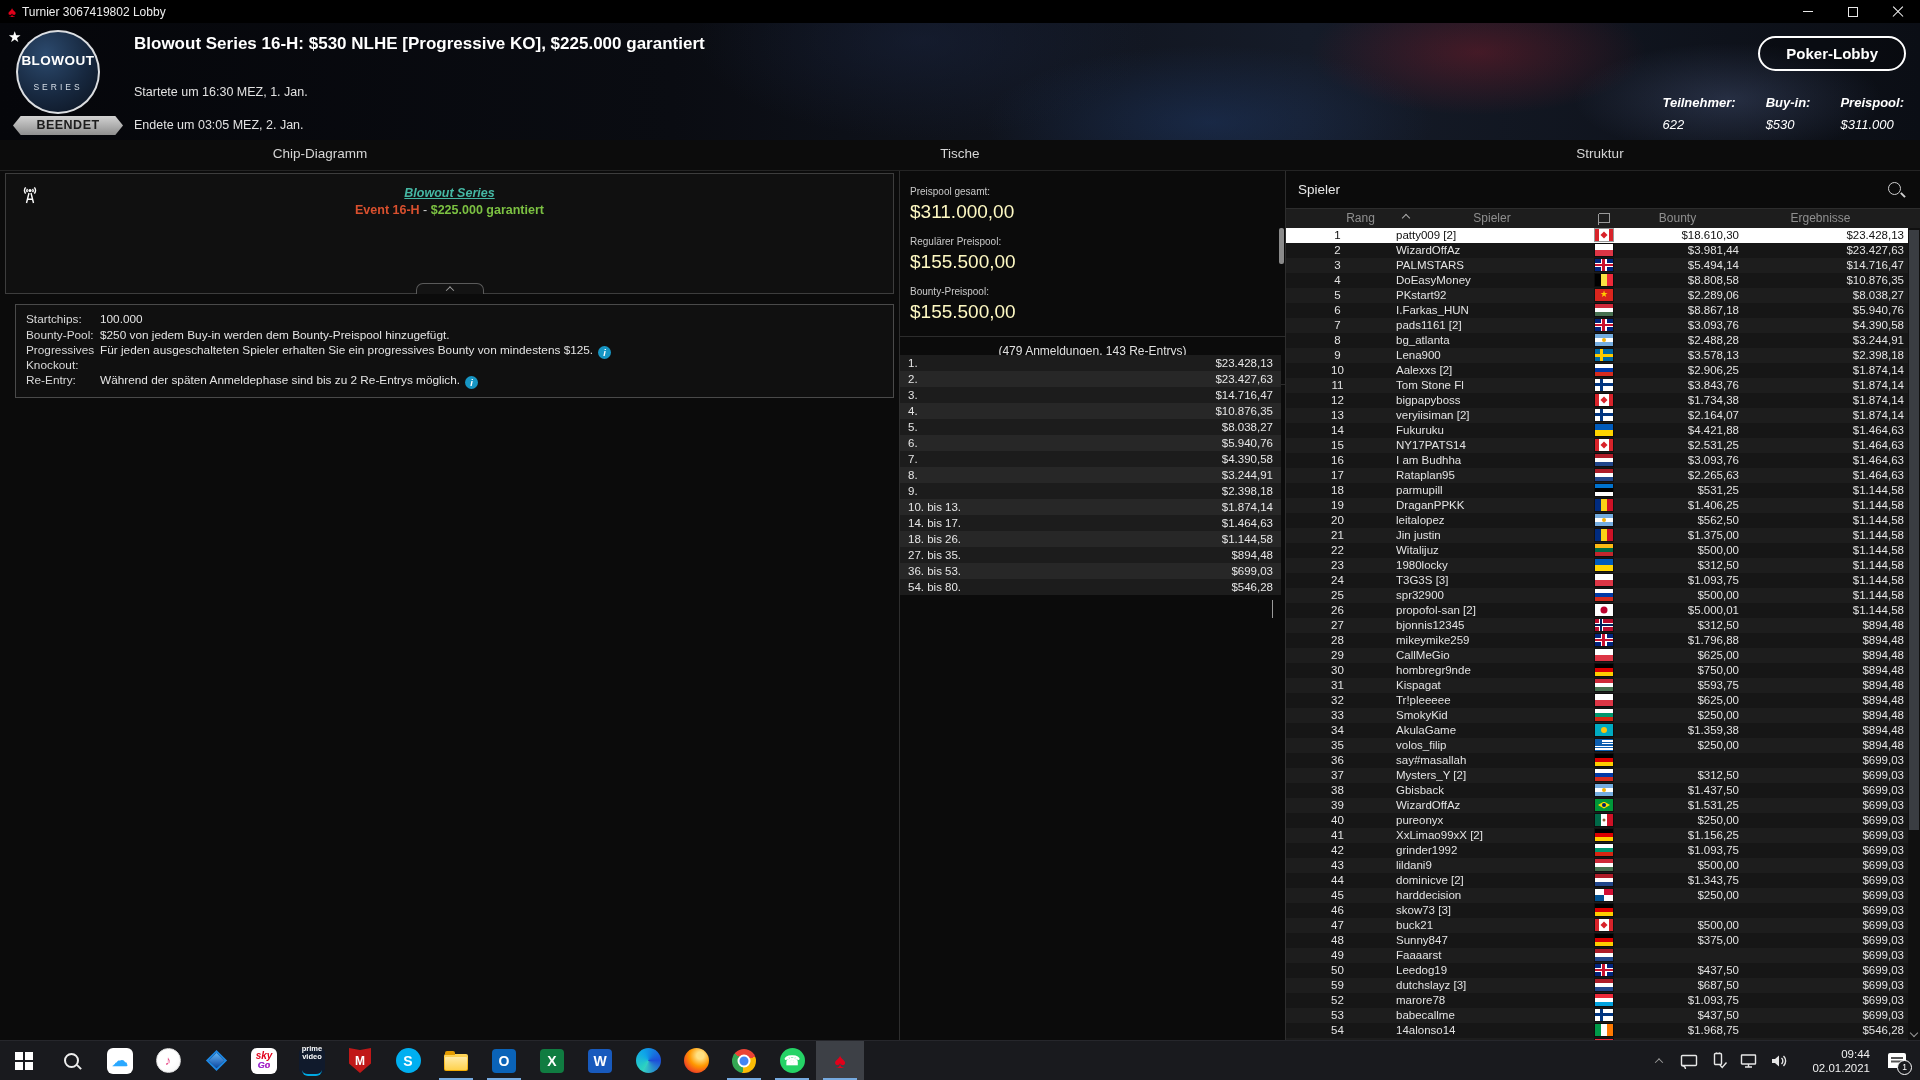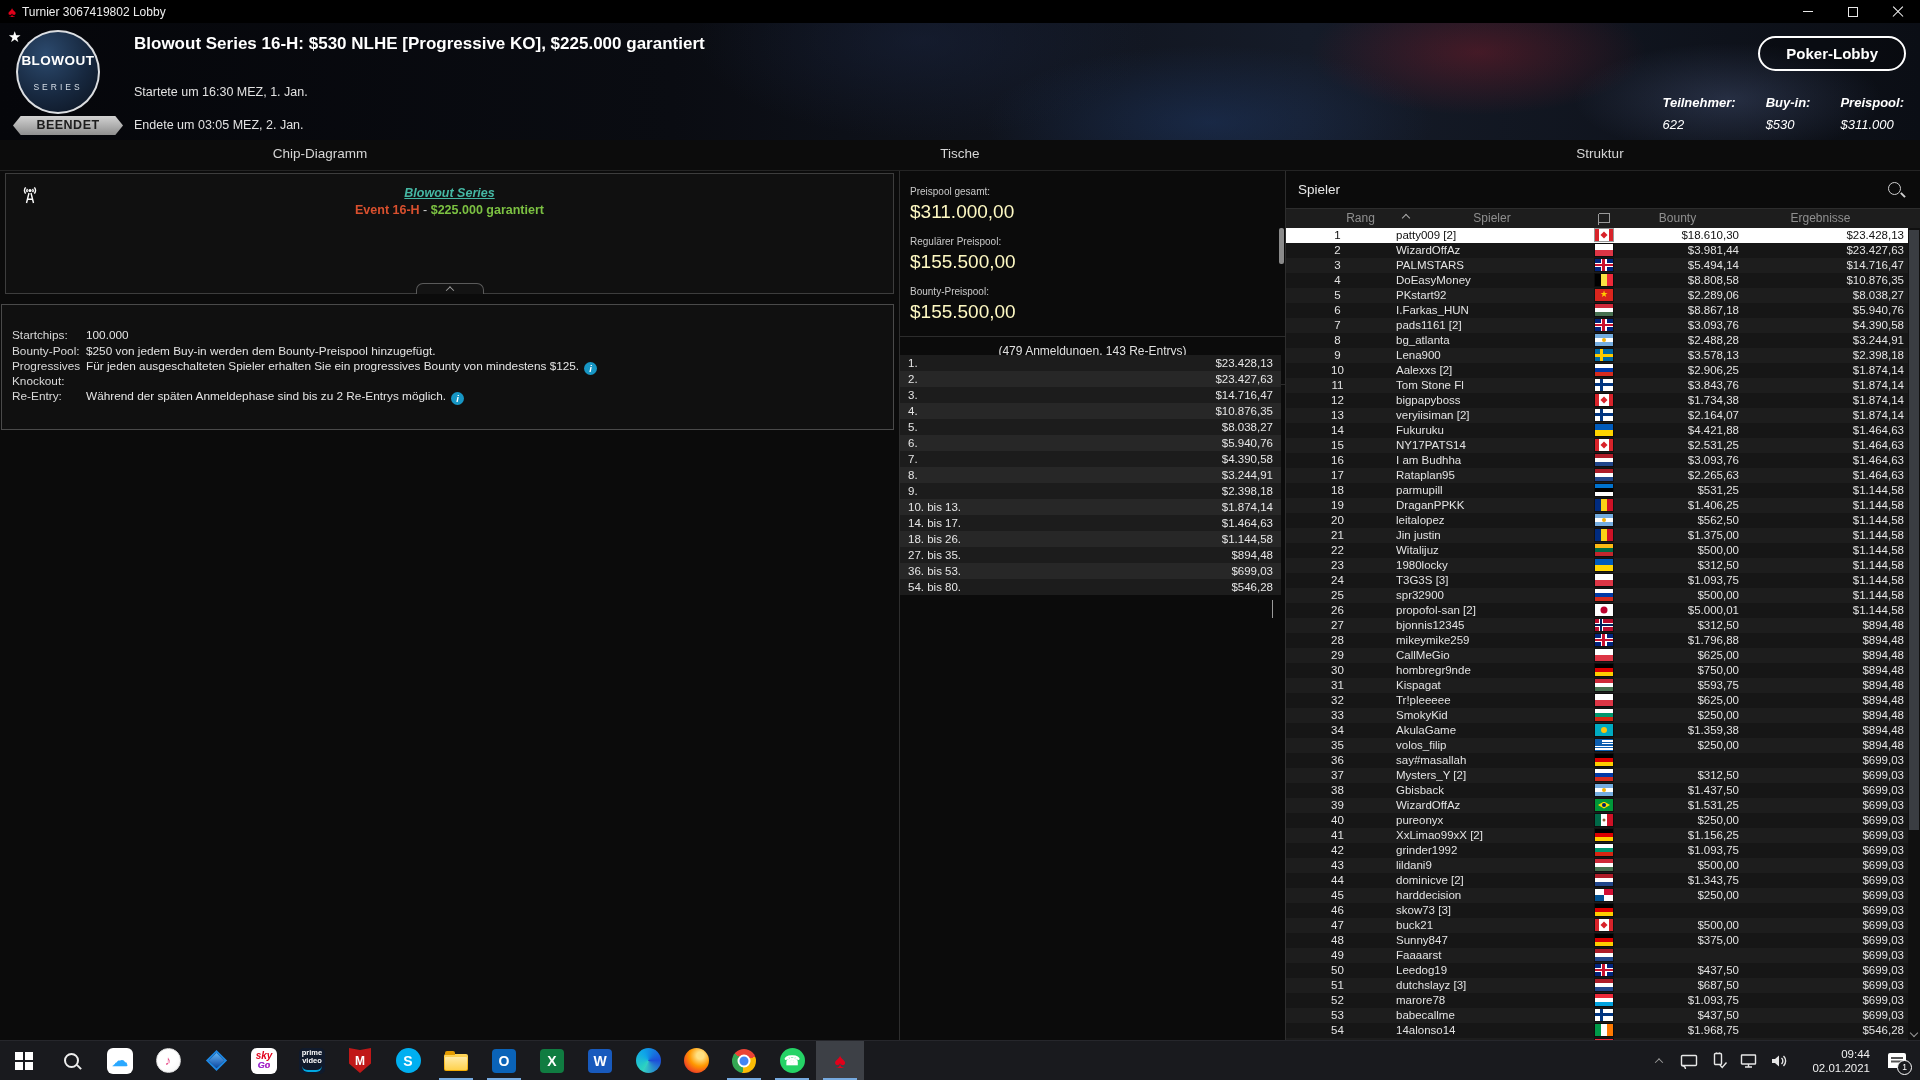--- a/index.html
+++ b/index.html
@@ -60,22 +60,22 @@
   .event-center{position:absolute;left:0;right:0;top:12px;text-align:center;font-size:12.5px;font-weight:bold;}
   .series-link{color:#45b8a4;text-decoration:underline;cursor:pointer;font-style:italic;}
   .event-line{margin-top:3px;}
   .ev-name{color:#d9502e;} .ev-sep{color:#cfcfcf;font-weight:normal;} .ev-guar{color:#7cc142;}
   .collapse-tab{position:absolute;left:50%;bottom:-1px;transform:translateX(-50%);width:66px;height:10px;
                 background:#131313;border:1px solid #5a5a5a;border-bottom:none;border-radius:7px 7px 0 0;
                 display:flex;align-items:center;justify-content:center;}
   .caret-up{width:5px;height:5px;border-left:1.5px solid #9a9a9a;border-top:1.5px solid #9a9a9a;transform:rotate(45deg) translate(1px,1px);}
   .caret-down{width:5px;height:5px;border-left:1.5px solid #9a9a9a;border-top:1.5px solid #9a9a9a;transform:rotate(225deg);}
   
-  .info-box{position:absolute;left:1px;right:5px;top:133px;min-height:88px;border:1px solid #4a4a4a;background:#101010;
-            padding:23px 10px;box-sizing:border-box;}
+  .info-box{position:absolute;left:15px;right:5px;top:133px;min-height:88px;border:1px solid #4a4a4a;background:#101010;
+            padding:7px 10px;box-sizing:border-box;}
   .info-row{display:flex;font-size:11.8px;line-height:14.5px;margin-bottom:1px;color:#e4e4e4;}
   .info-row .ilabel{width:74px;flex:none;color:#d9d9d9;}
   .info-row .itext{flex:1;}
   .info-ico{display:inline-block;width:13px;height:13px;border-radius:50%;background:#1796c4;color:#fff;
             font-size:9.5px;font-style:italic;font-weight:bold;text-align:center;line-height:13px;margin-left:5px;vertical-align:-2px;}
   
   .prize-stats{padding:15px 10px 0 10px;}
   .pz-label{font-size:10px;color:#c9c9c9;}
   .pz-value{font-size:19px;color:#fef9c3;margin:4px 0 13px 0;}
   .entries-block{border-top:1px solid #2c2c2c;border-bottom:1px solid #2c2c2c;text-align:center;padding:7px 0 8px 0;}
@@ -169,21 +169,21 @@
   .ic-search::after{content:"";position:absolute;left:14px;top:15px;width:6px;height:2px;background:#eee;transform:rotate(45deg);}
   .ic-tile{width:26px;height:26px;border-radius:6px;background:#fff;display:flex;flex-direction:column;align-items:center;justify-content:center;font-weight:bold;}
   .ic-icloud{color:#2aa8ff;font-size:16px;line-height:16px;}
   .ic-circle{width:25px;height:25px;border-radius:50%;display:flex;align-items:center;justify-content:center;font-weight:bold;}
   .ic-itunes{background:radial-gradient(circle at 30% 25%,#fff 0 55%,#f2f2f2);color:#e94f8b;font-size:13px;border:1px solid #ddd;box-sizing:border-box;}
   .ic-gem{width:15px;height:15px;transform:rotate(45deg);background:linear-gradient(135deg,#64b5f6,#0d47a1);border:2px solid #1e88e5;box-sizing:border-box;}
   .ic-sky b{color:#e2001a;font-style:italic;font-size:10px;line-height:10px;}
   .ic-sky i{background:linear-gradient(90deg,#7b2ff7,#f107a3);-webkit-background-clip:text;background-clip:text;color:#a22cc9;font-size:9px;line-height:9px;font-weight:bold;}
   .ic-prime{background:#101a2c;border-radius:5px;}
   .ic-prime b{color:#fff;font-size:7.5px;line-height:8px;}
-  .ic-prime i{color:#fff;font-size:7.5px;line-height:8px;font-style:normal;border-bottom:2px solid #00a8e1;border-radius:0 0 6px 6px;padding-bottom:5px;}
+  .ic-prime i{color:#fff;font-size:7.5px;line-height:8px;font-style:normal;border-bottom:2px solid #00a8e1;border-radius:0 0 6px 6px;padding-bottom:13px;}
   .ic-mcafee{width:22px;height:25px;background:#c01818;clip-path:polygon(50% 8%,100% 0,100% 62%,50% 100%,0 62%,0 0);color:#fff;font-weight:bold;font-size:12px;display:flex;align-items:center;justify-content:center;}
   .ic-skype{background:#00aff0;color:#fff;font-size:14px;}
   .ic-folder{width:24px;height:17px;background:linear-gradient(#ffd65c,#f2a900);border-radius:2px;position:relative;margin-top:3px;}
   .ic-folder::before{content:"";position:absolute;left:1px;top:-3px;width:10px;height:4px;background:#e39b00;border-radius:2px 2px 0 0;}
   .ic-folder::after{content:"";position:absolute;inset:3px 1px 1px 1px;background:linear-gradient(#ffeaa6,#ffd24d);border-radius:1px;}
   .ic-tile2{width:24px;height:24px;border-radius:4px;color:#fff;font-weight:bold;font-size:14px;display:flex;align-items:center;justify-content:center;}
   .ic-outlook{background:#0a63b8;}
   .ic-excel{background:#107c41;}
   .ic-word{background:#185abd;}
   .ic-edge{background:conic-gradient(from 210deg,#2dd4bf,#0ea5e9,#1d4ed8,#35d1c3);}
@@ -387,21 +387,21 @@
         <div class="prow"><span class="c-rank">41</span><span class="c-name">XxLimao99xX [2]</span><span class="c-flag flag flag-de"></span><span class="c-bounty">$1.156,25</span><span class="c-res">$699,03</span></div>
         <div class="prow"><span class="c-rank">42</span><span class="c-name">grinder1992</span><span class="c-flag flag flag-bg"></span><span class="c-bounty">$1.093,75</span><span class="c-res">$699,03</span></div>
         <div class="prow"><span class="c-rank">43</span><span class="c-name">lildani9</span><span class="c-flag flag flag-hu"></span><span class="c-bounty">$500,00</span><span class="c-res">$699,03</span></div>
         <div class="prow"><span class="c-rank">44</span><span class="c-name">dominicve [2]</span><span class="c-flag flag flag-nl"></span><span class="c-bounty">$1.343,75</span><span class="c-res">$699,03</span></div>
         <div class="prow"><span class="c-rank">45</span><span class="c-name">harddecision</span><span class="c-flag flag flag-pa"></span><span class="c-bounty">$250,00</span><span class="c-res">$699,03</span></div>
         <div class="prow"><span class="c-rank">46</span><span class="c-name">skow73 [3]</span><span class="c-flag flag flag-de"></span><span class="c-bounty"></span><span class="c-res">$699,03</span></div>
         <div class="prow"><span class="c-rank">47</span><span class="c-name">buck21</span><span class="c-flag flag flag-ca"></span><span class="c-bounty">$500,00</span><span class="c-res">$699,03</span></div>
         <div class="prow"><span class="c-rank">48</span><span class="c-name">Sunny847</span><span class="c-flag flag flag-de"></span><span class="c-bounty">$375,00</span><span class="c-res">$699,03</span></div>
         <div class="prow"><span class="c-rank">49</span><span class="c-name">Faaaarst</span><span class="c-flag flag flag-nl"></span><span class="c-bounty"></span><span class="c-res">$699,03</span></div>
         <div class="prow"><span class="c-rank">50</span><span class="c-name">Leedog19</span><span class="c-flag flag flag-gb"></span><span class="c-bounty">$437,50</span><span class="c-res">$699,03</span></div>
-        <div class="prow"><span class="c-rank">51</span><span class="c-name">dutchslayz [3]</span><span class="c-flag flag flag-nl"></span><span class="c-bounty">$687,50</span><span class="c-res">$699,03</span></div>
+        <div class="prow"><span class="c-rank">59</span><span class="c-name">dutchslayz [3]</span><span class="c-flag flag flag-nl"></span><span class="c-bounty">$687,50</span><span class="c-res">$699,03</span></div>
         <div class="prow"><span class="c-rank">52</span><span class="c-name">marore78</span><span class="c-flag flag flag-lu"></span><span class="c-bounty">$1.093,75</span><span class="c-res">$699,03</span></div>
         <div class="prow"><span class="c-rank">53</span><span class="c-name">babecallme</span><span class="c-flag flag flag-fi"></span><span class="c-bounty">$437,50</span><span class="c-res">$699,03</span></div>
         <div class="prow"><span class="c-rank">54</span><span class="c-name">14alonso14</span><span class="c-flag flag flag-ie"></span><span class="c-bounty">$1.968,75</span><span class="c-res">$546,28</span></div>
         <div class="prow"><span class="c-rank">55</span><span class="c-name"></span><span class="c-flag flag flag-lu"></span><span class="c-bounty">$312,50</span><span class="c-res">$546,28</span></div>
       </div>
     <div class="vscroll">
       <div class="vthumb"></div>
       <span class="vs-caret caret-down"></span>
     </div>
   </div>

